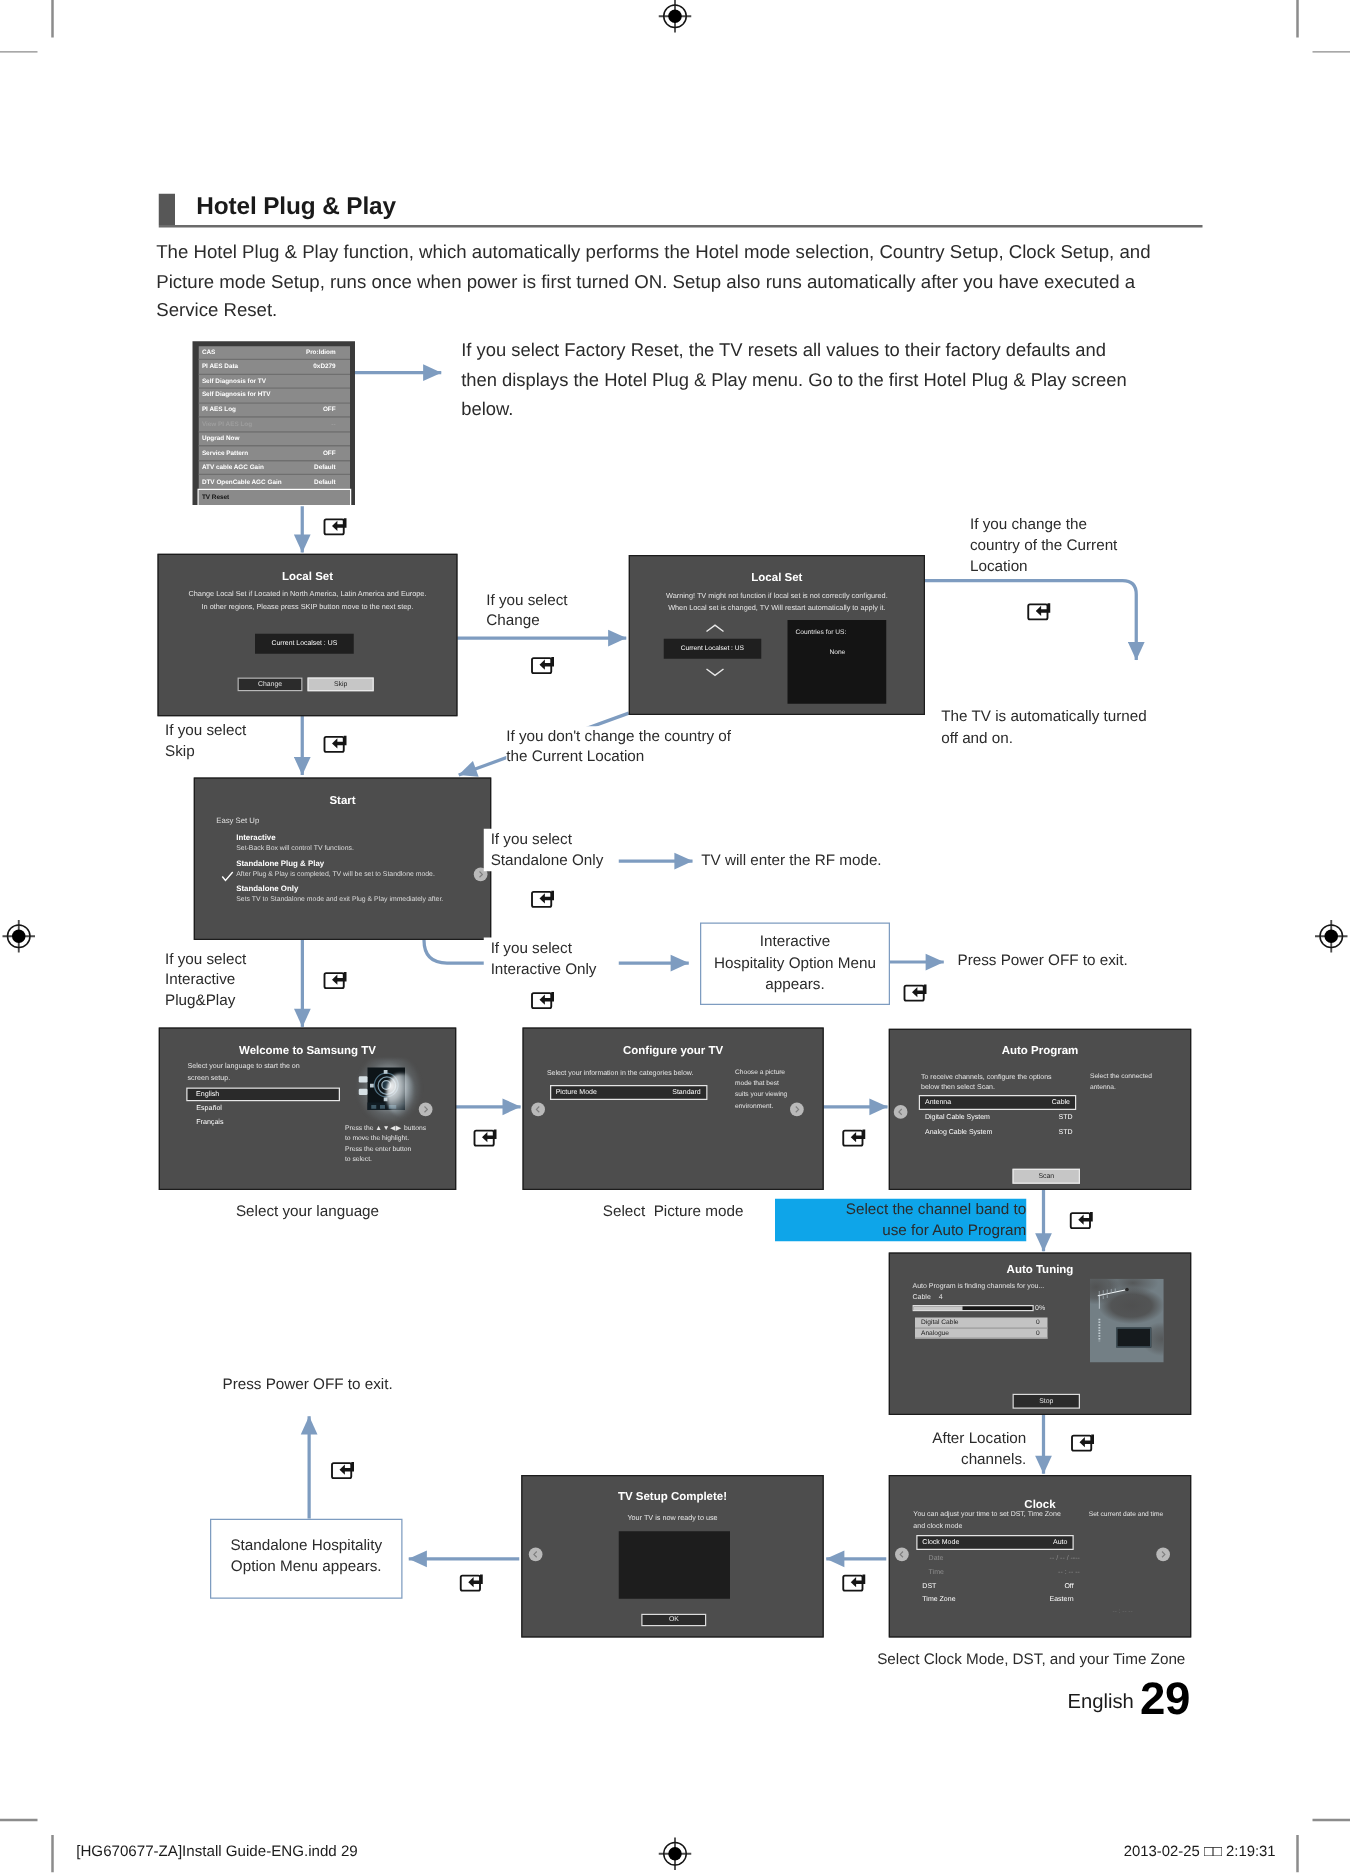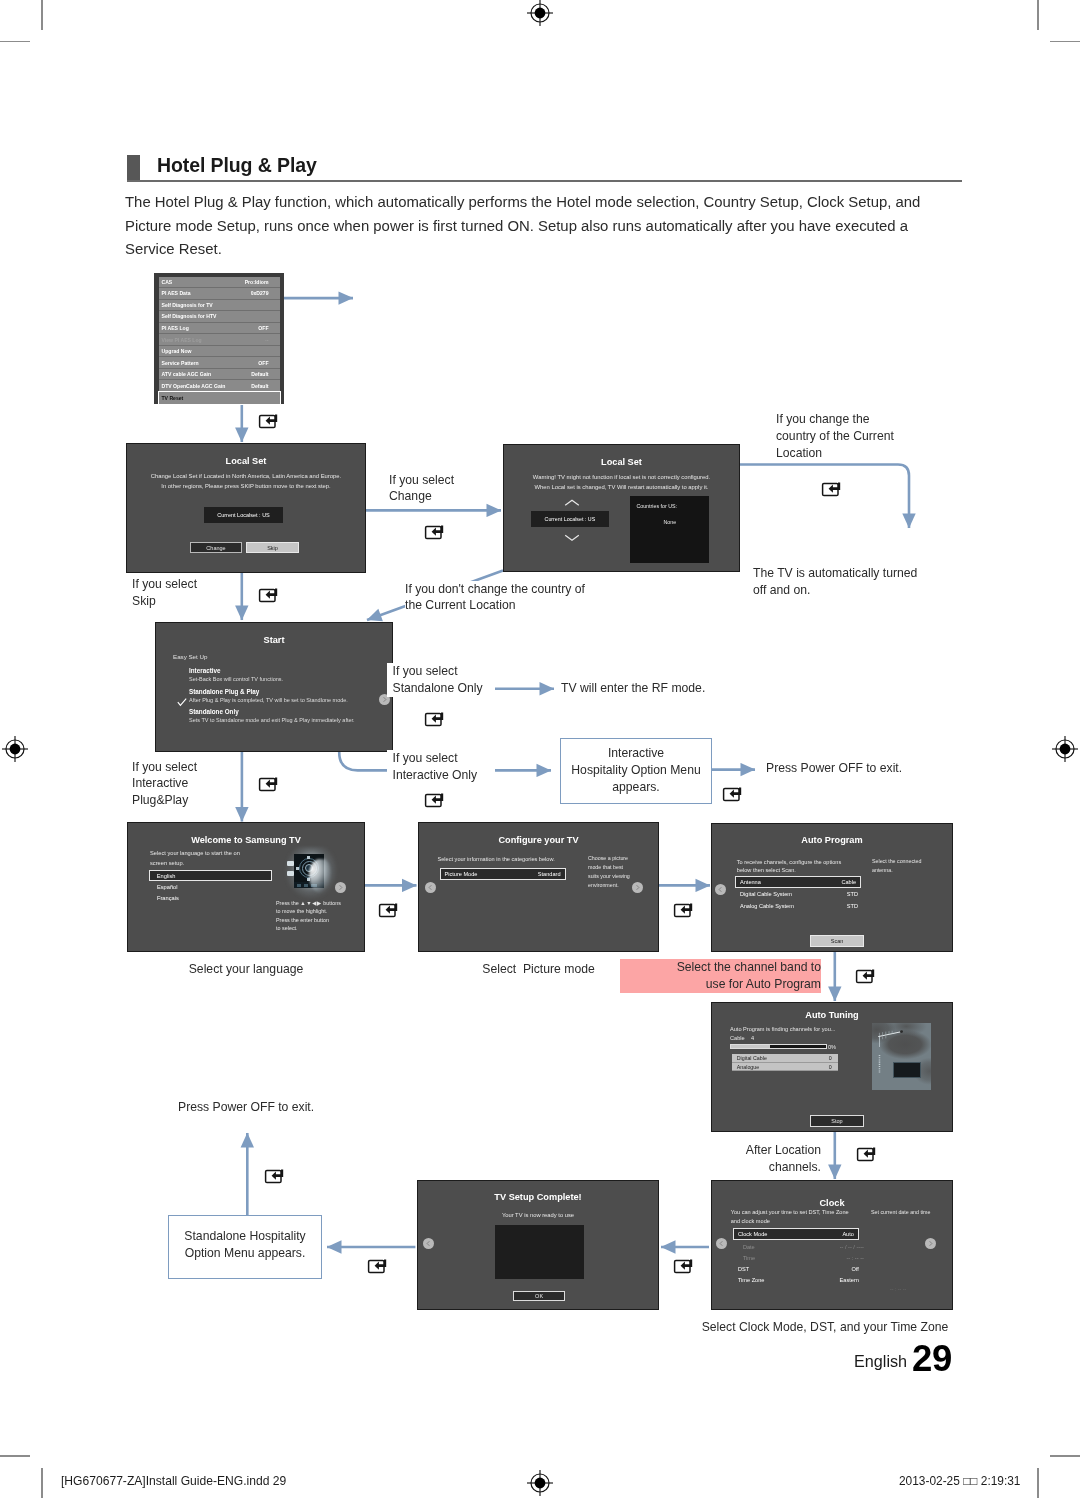--- a/index.html
+++ b/index.html
@@ -132,20 +132,21 @@
     <circle cx="13" cy="13" r="9" fill="none" stroke="#151515" stroke-width="1.2"></circle>
     <circle cx="13" cy="13" r="5.4" fill="#000"></circle>
   </svg>
 
   <div class="abs" id="heading-block"></div>
   <div class="abs" id="heading-text">Hotel Plug &amp; Play</div>
   <div class="abs" id="heading-rule"></div>
 
   <div class="abs para" style="left:125px;top:191px;width:802px;">The Hotel Plug &amp; Play function, which automatically performs the Hotel mode selection, Country Setup, Clock Setup, and Picture mode Setup, runs once when power is first turned ON. Setup also runs automatically after you have executed a Service Reset.</div>
 
+  <div class="abs para" style="left:369px;top:270px;width:535px;font-size:14.7px;">If you select Factory Reset, the TV resets all values to their factory defaults and then displays the Hotel Plug &amp; Play menu. Go to the first Hotel Plug &amp; Play screen below.</div>
 
   <div class="abs" style="left:154px;top:273px;width:130px;height:131px;background:#3b3b3b;padding:3.5px 4.5px 4px 4.5px;box-sizing:border-box;">
     <div id="svc-rows" style="width:100%;height:100%;">
         <div class="svcrow">
           <span>CAS</span>
           <span>Pro:Idiom</span>
         </div>
         <div class="svcrow">
           <span>PI AES Data</span>
           <span>0xD279</span>
@@ -460,21 +461,21 @@
   <div class="abs flab" style="left:405px;top:580.5px;background:#fff;padding-right:3px;"><span>If you don't change the country of</span><br><span>the Current Location</span></div>
   <div class="abs flab" style="left:387px;top:663px;width:102px;background:#fff;padding-left:5.5px;"><span>If you select</span><br><span>Standalone Only</span></div>
   <div class="abs flab" style="left:561px;top:680px;background:#fff;padding-right:3px;">TV will enter the RF mode.</div>
   <div class="abs flab" style="left:387px;top:750px;width:102px;background:#fff;padding-left:5.5px;"><span>If you select</span><br><span>Interactive Only</span></div>
   <div class="obox" style="left:560px;top:738px;width:152px;height:66px;background:#fff;"></div>
   <div class="abs flab" style="left:560px;top:745px;width:152px;text-align:center;"><span>Interactive</span><br><span>Hospitality Option Menu</span><br><span>appears.</span></div>
   <div class="abs flab" style="left:766px;top:760px;background:#fff;padding-right:3px;">Press Power OFF to exit.</div>
   <div class="abs flab" style="left:132px;top:758.5px;"><span>If you select</span><br><span>Interactive</span><br><span>Plug&amp;Play</span></div>
   <div class="abs flab" style="left:127px;top:961px;width:238px;text-align:center;">Select your language</div>
   <div class="abs flab" style="left:418px;top:961px;width:241px;text-align:center;white-space:pre;">Select  Picture mode</div>
-  <div class="abs flab" style="left:620px;top:959px;width:201px;text-align:right;background:#fca5a5;"><span>Select the channel band to</span><br><span>use for Auto Program</span></div>
+  <div class="abs flab" style="left:620px;top:959px;width:201px;text-align:right;background:#0ea5e9;"><span>Select the channel band to</span><br><span>use for Auto Program</span></div>
   <div class="abs flab" style="left:640px;top:1142px;width:181px;text-align:right;background:#fff;"><span>After Location</span><br><span>channels.</span></div>
   <div class="abs flab" style="left:680px;top:1319px;width:290px;text-align:center;white-space:nowrap;">Select Clock Mode, DST, and your Time Zone</div>
   <div class="abs flab" style="left:178px;top:1099px;">Press Power OFF to exit.</div>
   <div class="obox" style="left:168px;top:1215px;width:154px;height:64px;background:#fff;"></div>
   <div class="abs flab" style="left:172px;top:1228px;width:146px;text-align:center;"><span>Standalone Hospitality</span><br><span>Option Menu appears.</span></div>
 
   <div class="abs entericon" style="left:258px;top:413px;"><svg width="21" height="16" viewBox="0 0 21 16">
         <rect x="1.6" y="2.5" width="15.4" height="12" rx="1.3" ry="1.3" fill="#fff" stroke="#151515" stroke-width="1.5"></rect>
         <path d="M17.0 1.5 L19.2 1.5 L19.2 9.1 L11.9 9.1 L11.9 11.8 L7.6 7.7 L11.9 3.6 L11.9 6.3 L17.0 6.3 Z" fill="#151515"></path>
       </svg></div>

